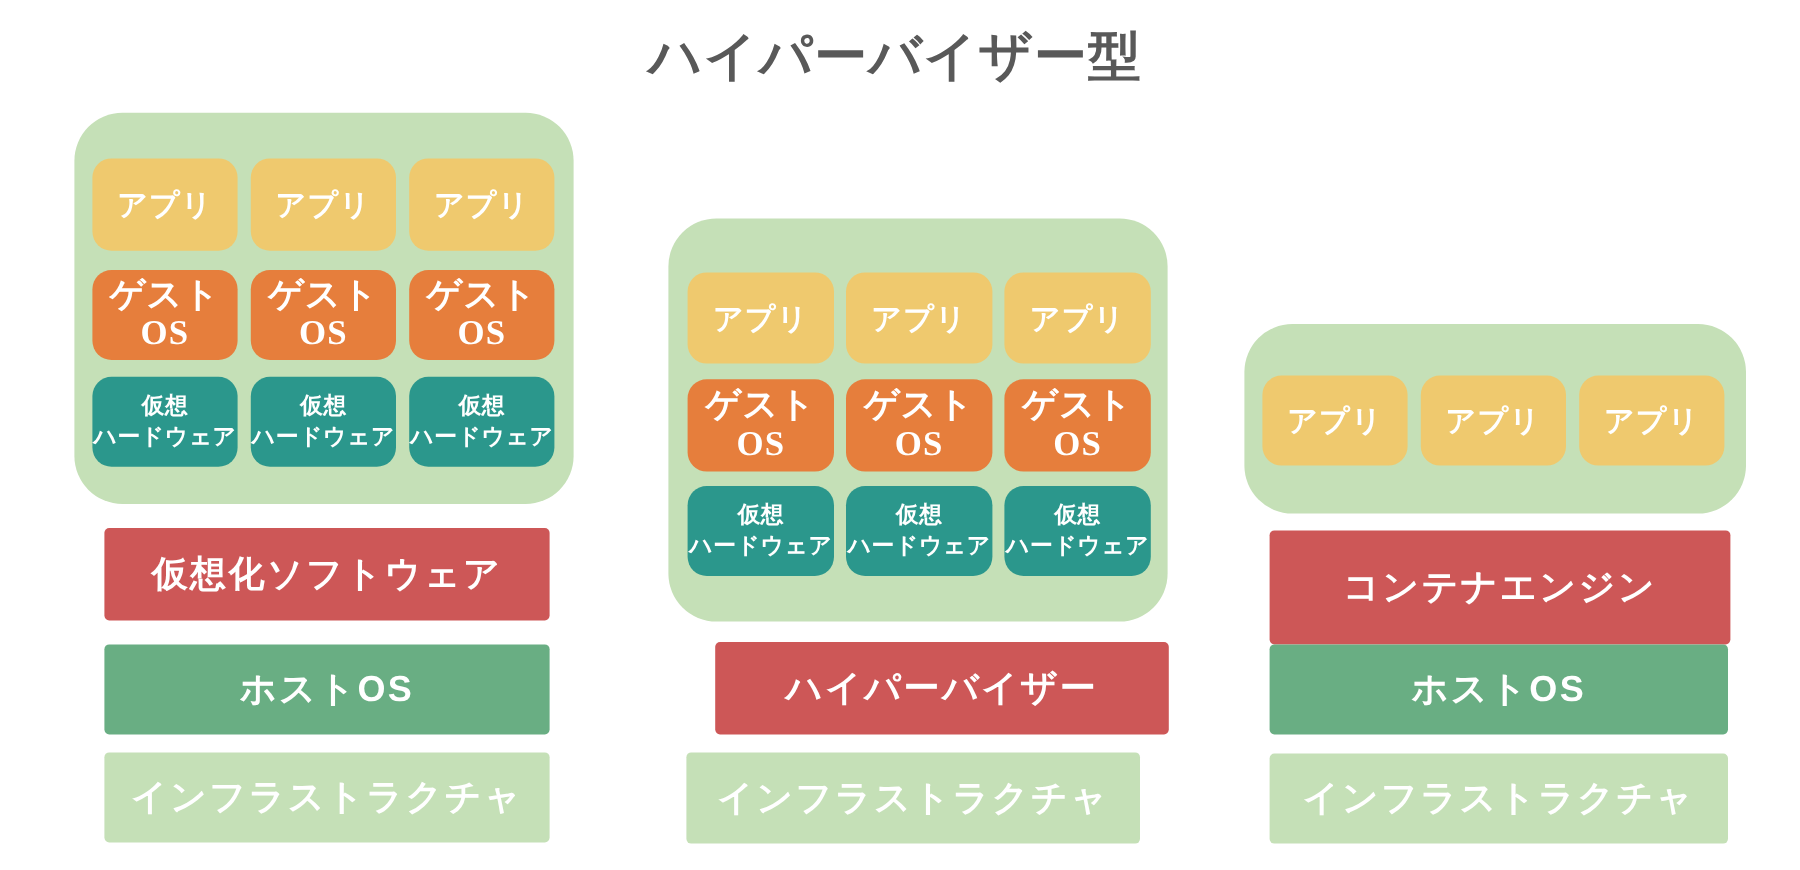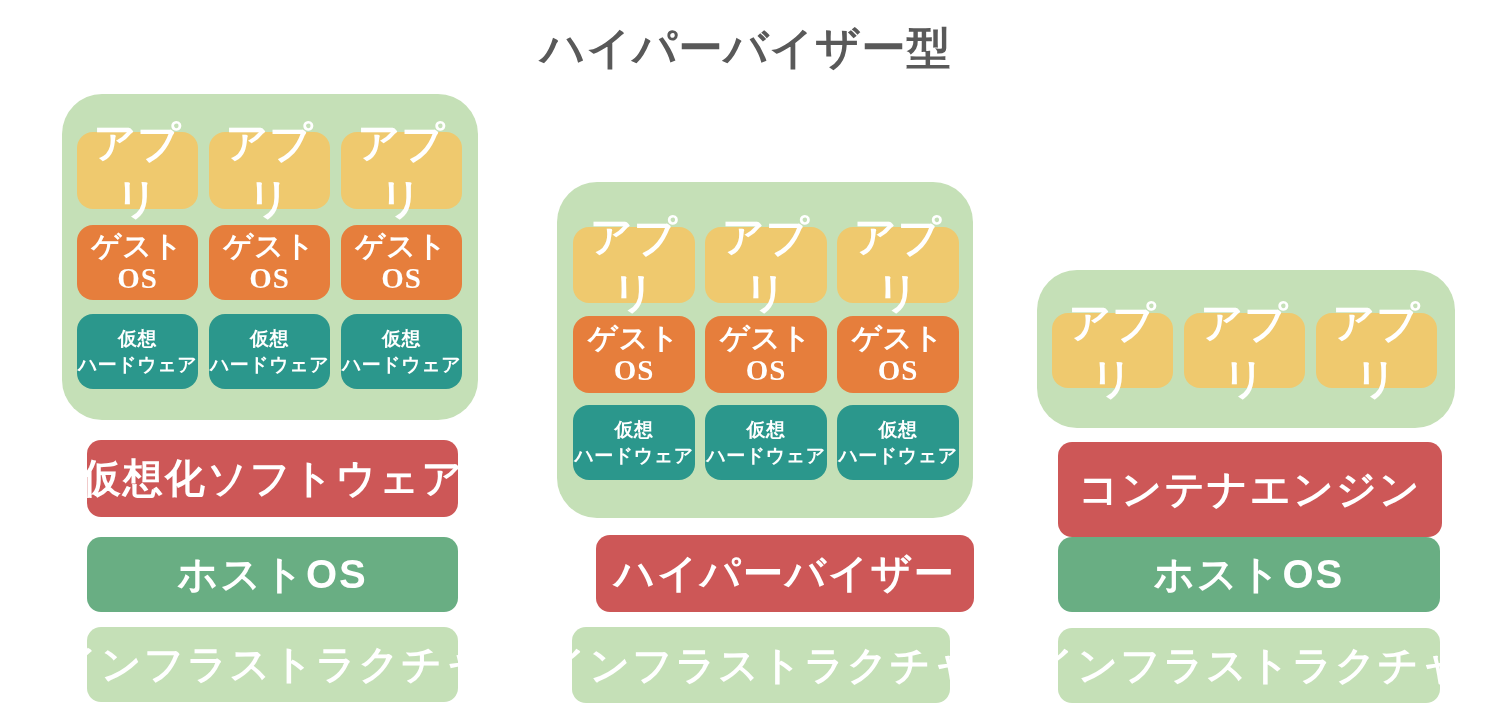--- a/index.html
+++ b/index.html
@@ -44,32 +44,32 @@
     position:absolute;
     border-radius:16px;
     display:flex;
     flex-direction:column;
     align-items:center;
     justify-content:center;
     color:var(--box-text);
     font-weight:bold;
     text-align:center;
   }
-  .cell.app{background:var(--app-yellow);font-size:42px;letter-spacing:1px;}
+  .cell.app{background:var(--app-yellow);font-size:25px;letter-spacing:1px;}
   .cell.guest{background:var(--guest-orange);font-size:29px;line-height:1.1;letter-spacing:1px;font-family:Liberation Serif, serif;}
   .cell.vhw{background:var(--vhw-teal);font-size:19px;line-height:1.35;letter-spacing:0.5px;}
   .layer{
     position:absolute;
-    border-radius:14px;
+    border-radius:4px;
     display:flex;
     align-items:center;
     justify-content:center;
     color:var(--box-text);
     font-weight:bold;
-    font-size:40px;
+    font-size:30px;
     letter-spacing:2px;
     white-space:nowrap;
   }
   .layer.red{background:var(--red-layer);}
   .layer.green{background:var(--green-layer);}
   .layer.light{background:var(--light-green-layer);}
 </style>
 </head>
 <body>
 

